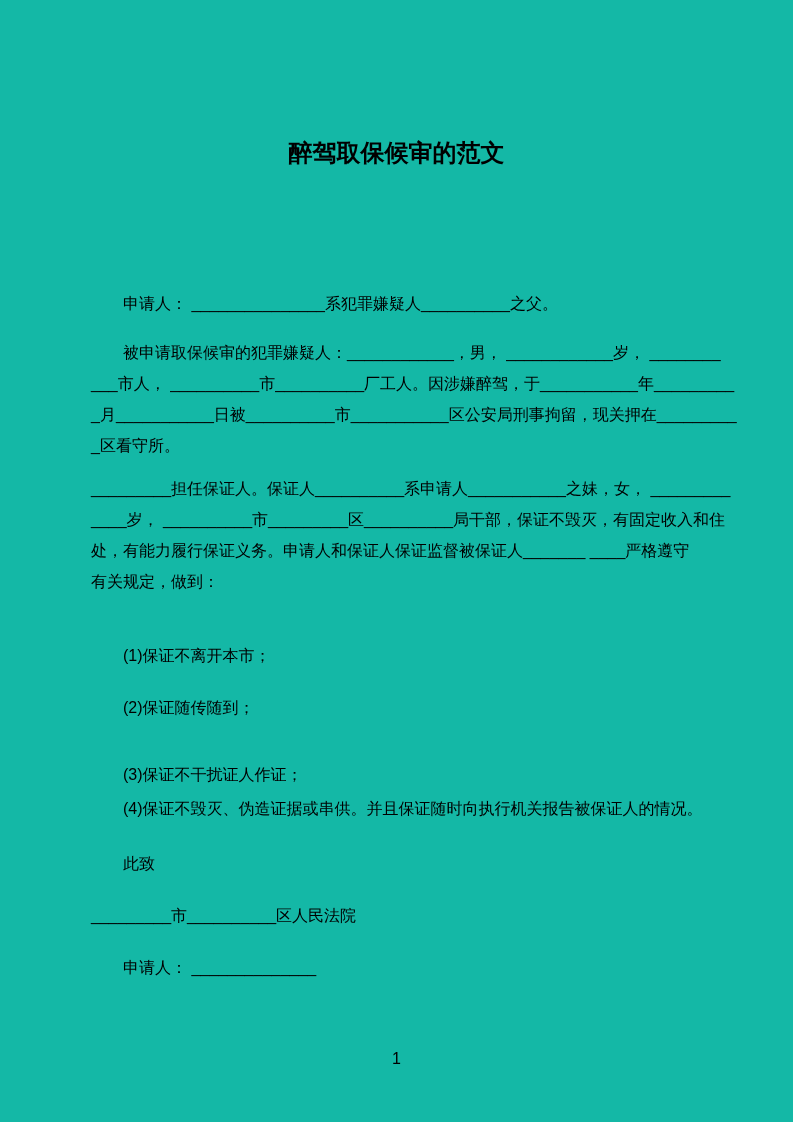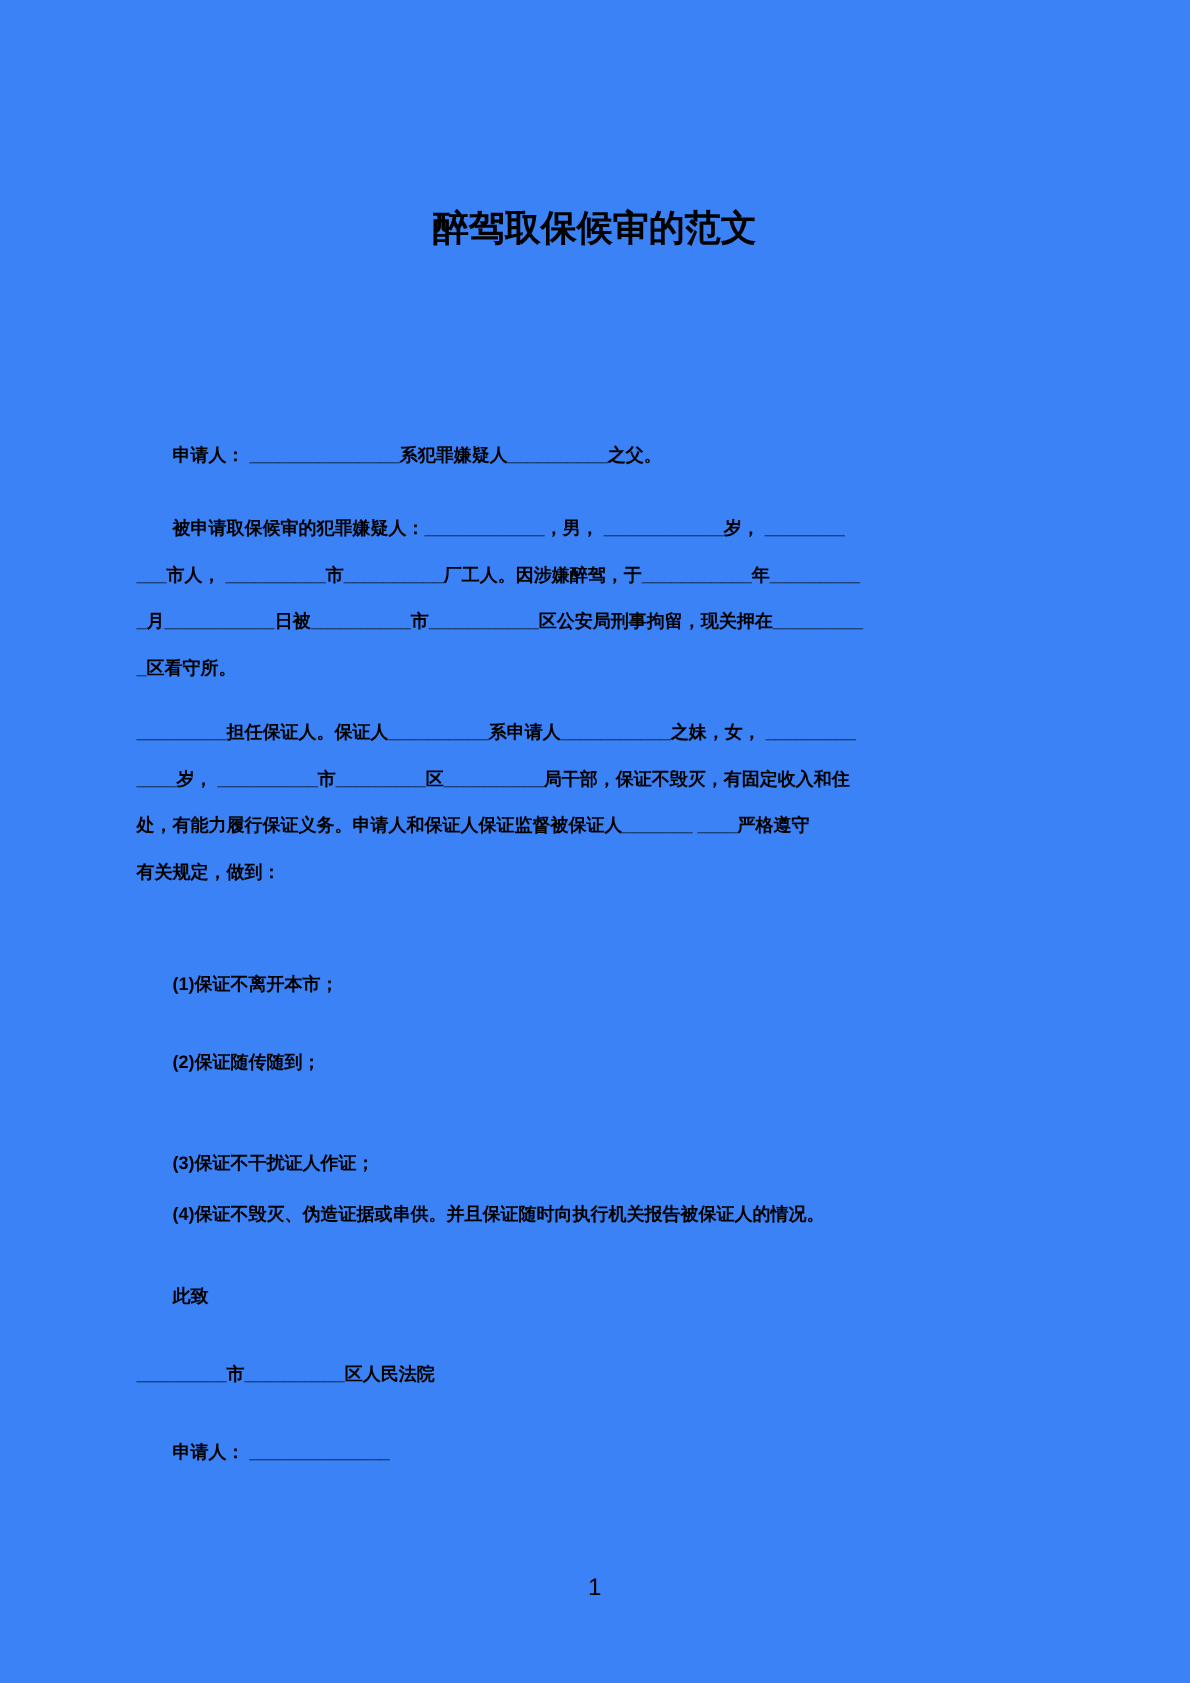--- a/index.html
+++ b/index.html
@@ -4,42 +4,41 @@
 <style>
   html, body {
     margin: 0;
     padding: 0;
     background: #ffffff;
   }
   .page {
     position: relative;
     width: 793px;
     height: 1122px;
-    background: #3b82f6;
+    background: #14b8a6;
     color: #000000;
     font-family: "Liberation Sans", "DejaVu Sans", sans-serif;
     overflow: hidden;
   }
   .doc-title {
     position: absolute;
     top: 135px;
     left: 0;
     width: 793px;
     text-align: center;
     font-size: 24px;
     line-height: 36px;
     font-weight: 700;
   }
   .block {
     position: absolute;
     left: 91px;
     width: 614px;
-    font-size: 12px;
+    font-size: 16px;
     line-height: 31px;
-    font-weight: bold;
   }
   .block .line { white-space: nowrap; }
   .ind { text-indent: 2em; }
   .b-p1   { top: 288px; }
   .b-p2   { top: 337px; }
   .b-p3   { top: 473px; }
   .b-i1   { top: 640px; line-height: 32px; }
   .b-i2   { top: 692px; line-height: 32px; }
   .b-i3   { top: 744px; line-height: 32px; margin-top: 15px; }
   .b-i4   { top: 760px; line-height: 32px; margin-top: 33px; }

